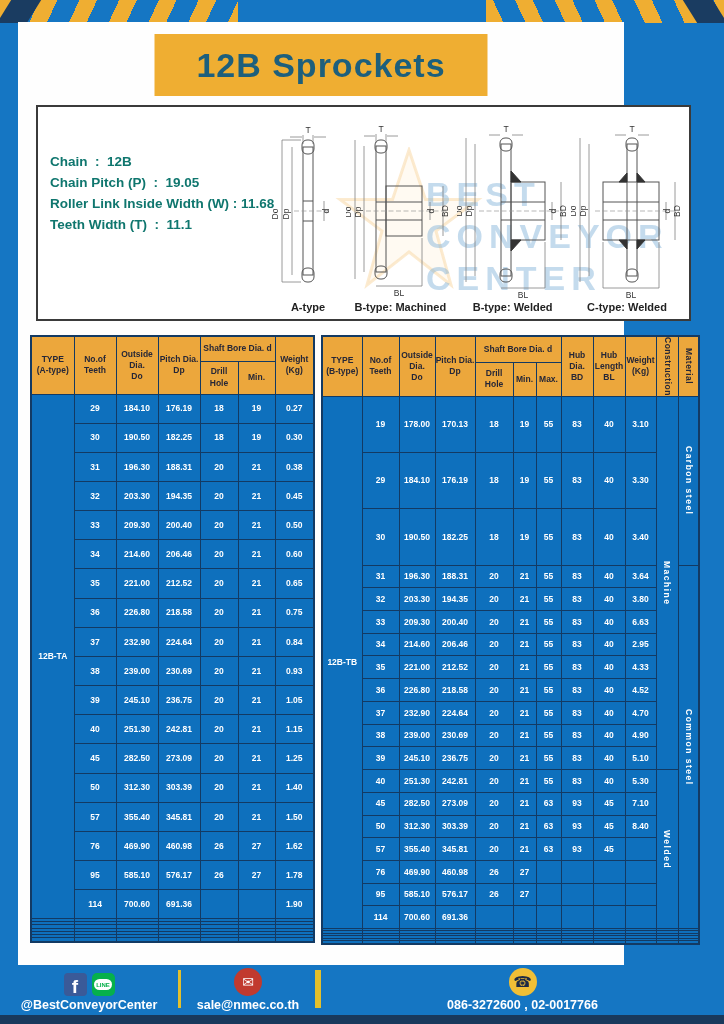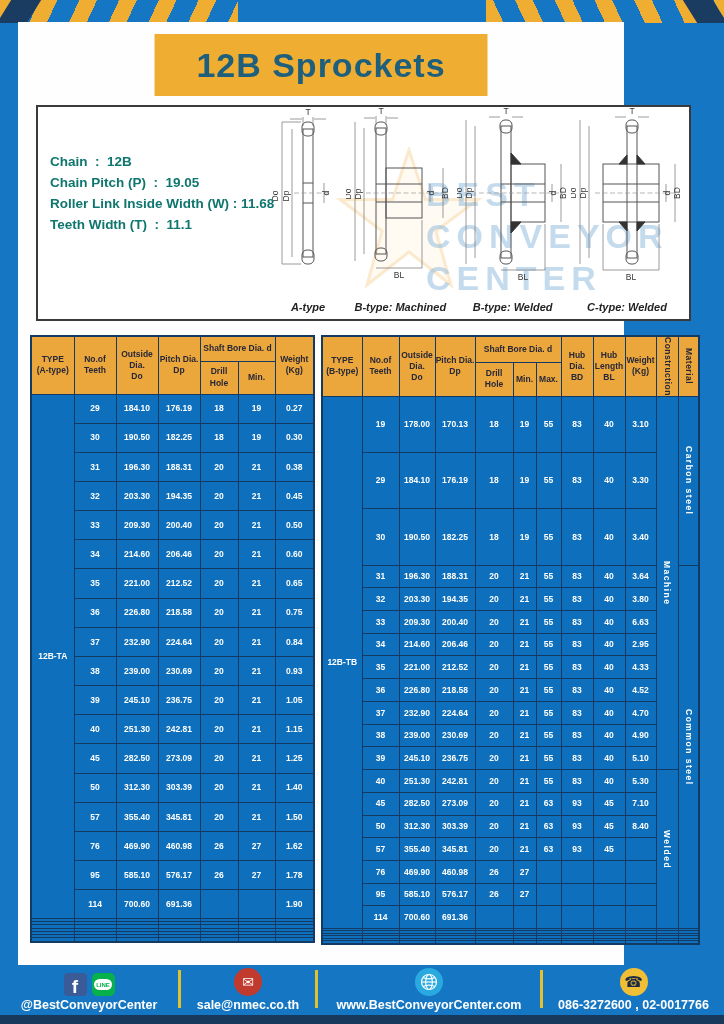--- a/index.html
+++ b/index.html
@@ -27,21 +27,21 @@
   .spec-lines{position:absolute;left:12px;top:44px;z-index:3;}
   .spec-line{font-size:13.5px;font-weight:bold;color:#0f766e;line-height:21px;white-space:pre;}
 
   .watermark-star{position:absolute;left:296px;top:40px;z-index:1;opacity:.4;}
   .watermark-text{position:absolute;left:388px;top:66px;z-index:1;font-size:34px;font-weight:bold;
     letter-spacing:6px;line-height:42px;color:rgba(125,175,215,.45);white-space:pre-line;}
 
   .diagrams{position:absolute;left:234px;right:6px;top:6px;bottom:6px;display:flex;
     justify-content:space-between;align-items:flex-end;z-index:2;}
   .diagrams figure{margin:0;display:flex;flex-direction:column;align-items:center;}
-  .diagrams figcaption{font-size:11px;color:#222;font-weight:600;margin-top:19px;white-space:nowrap;font-style:italic;}
+  .diagrams figcaption{font-size:11px;color:#222;font-weight:600;margin-top:1px;white-space:nowrap;}
   .dia line,.dia rect,.dia path{stroke:#555;fill:none;stroke-width:1;}
   .dia .dim{stroke:#808080;stroke-width:.8;}
   .dia .cl{stroke:#999;stroke-width:.7;stroke-dasharray:5,2.5;}
   .dia text{fill:#333;font-size:8.5px;font-family:"Liberation Sans",sans-serif;stroke:none;}
   .dia .weld{fill:#333;stroke:#333;}
 
   
   .tables{position:absolute;left:12px;top:313px;display:flex;gap:6px;}
   table.spec{border-collapse:collapse;table-layout:fixed;background:#0e70bd;height:608px;border:2px solid #133a63;}
   table.spec th,table.spec td{border:1.6px solid #133a63;text-align:center;vertical-align:middle;
@@ -829,36 +829,20 @@
       <div class="ftext" data-interactable="false">@BestConveyorCenter</div>
     </div>
     <div class="fdiv" data-interactable="false"></div>
     <div class="fsec" style="width:134px" data-interactable="false">
       <div class="icons">
           <div class="circle icon-mail" data-interactable="false">✉</div>
         </div>
       <div class="ftext" data-interactable="false">sale@nmec.co.th</div>
     </div>
     <div class="fdiv" data-interactable="false"></div>
-    <div class="fsec" style="width:222px" data-interactable="false">
-      <div class="icons">
-        <div class="circle icon-globe" data-interactable="false">
-          <svg width="20" height="20" viewBox="0 0 24 24">
-              <g stroke="#fff" stroke-width="1.4" fill="none">
-            <circle cx="12" cy="12" r="9"></circle>
-                <ellipse cx="12" cy="12" rx="4" ry="9"></ellipse>
-            <line x1="3" y1="12" x2="21" y2="12"></line>
-                <path d="M5,6.5 Q12,10 19,6.5"></path>
-                <path d="M5,17.5 Q12,14 19,17.5"></path>
-          </g>
-            </svg>
-        </div>
-      </div>
-      <div class="ftext" data-interactable="false">www.BestConveyorCenter.com</div>
-    </div>
     <div class="fdiv" data-interactable="false"></div>
     <div class="fsec" style="flex:1" data-interactable="false">
       <div class="icons">
           <div class="circle icon-phone" data-interactable="false">☎</div>
         </div>
       <div class="ftext" data-interactable="false">086-3272600 , 02-0017766</div>
     </div>
   </div>
 
   <div class="bottom-strip" data-interactable="false"></div>

